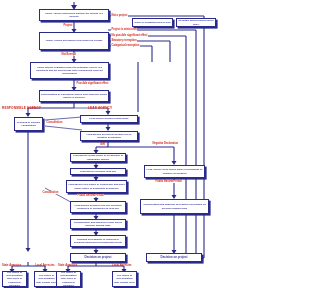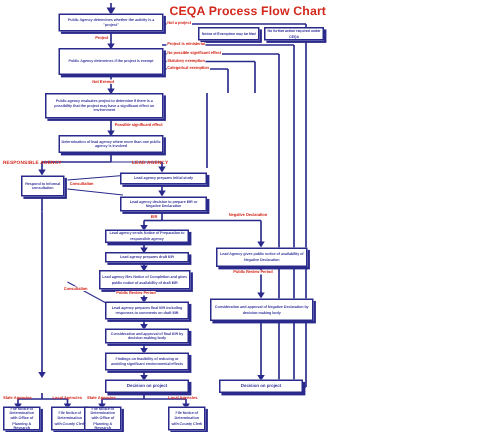--- a/index.html
+++ b/index.html
@@ -151,21 +151,20 @@
 
     <path class="ln" d="M108,41 L170,41"></path>
     <path class="ln" d="M170,41 L170,62"></path>
 
     <path class="ln" d="M108,46 L152,46"></path>
     <path class="ln" d="M152,46 L152,62"></path>
 
     <path class="ln" d="M138,62 L138,112"></path>
   </svg>
 
-  <div class="title" style="left:113px;top:3px;">CEQA Process Flow Chart</div>
 
   <div class="box" style="left:39px;top:9px;width:70px;height:12px;">Public Agency determines whether the activity is a "project"</div>
 
   <div class="box" style="left:39px;top:32px;width:70px;height:18px;">Public Agency determines if the project is exempt</div>
 
   <div class="box" style="left:30px;top:62px;width:79px;height:17px;">Public agency evaluates project to determine if there is a possibility that the project may have a significant effect on environment</div>
 
   <div class="box" style="left:39px;top:90px;width:70px;height:12px;">Determination of lead agency where more than one public agency is involved</div>
 
   <div class="box" style="left:132px;top:18px;width:41px;height:9px;font-size:2.4px;">Notice of Exemption may be filed</div>

